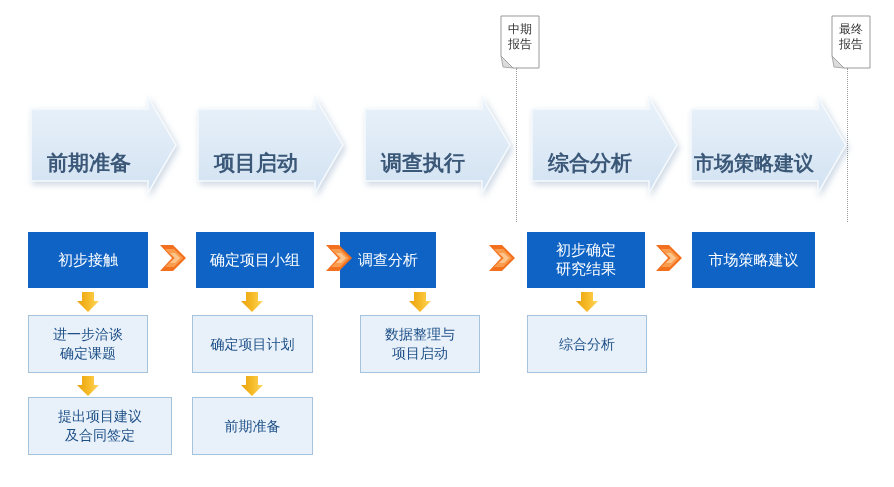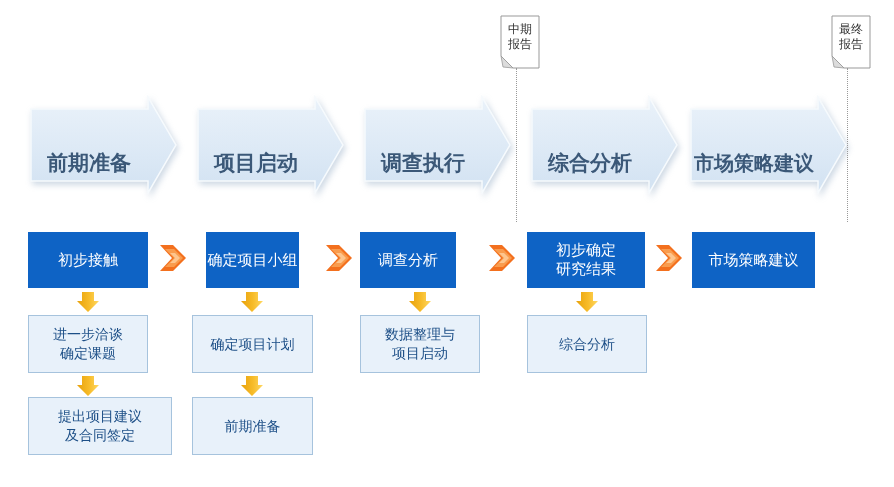--- a/index.html
+++ b/index.html
@@ -114,24 +114,24 @@
     <div class="note-label">
       <div>最终</div>
         <div>报告</div>
     </div>
   </div>
   <div class="dotted" style="left:847px"></div>
 
   <div class="pbox" style="left:28px;width:120px">
     <span>初步接触</span>
   </div>
-  <div class="pbox" style="left:206px;width:93px">
+  <div class="pbox" style="left:196px;width:118px">
     <span>确定项目小组</span>
   </div>
-  <div class="pbox" style="left:360px;width:96px">
+  <div class="pbox" style="left:340px;width:96px">
     <span>调查分析</span>
   </div>
   <div class="pbox" style="left:527px;width:118px">
     <span>初步确定</span>
     <span>研究结果</span>
   </div>
   <div class="pbox" style="left:692px;width:123px">
     <span>市场策略建议</span>
   </div>
 

